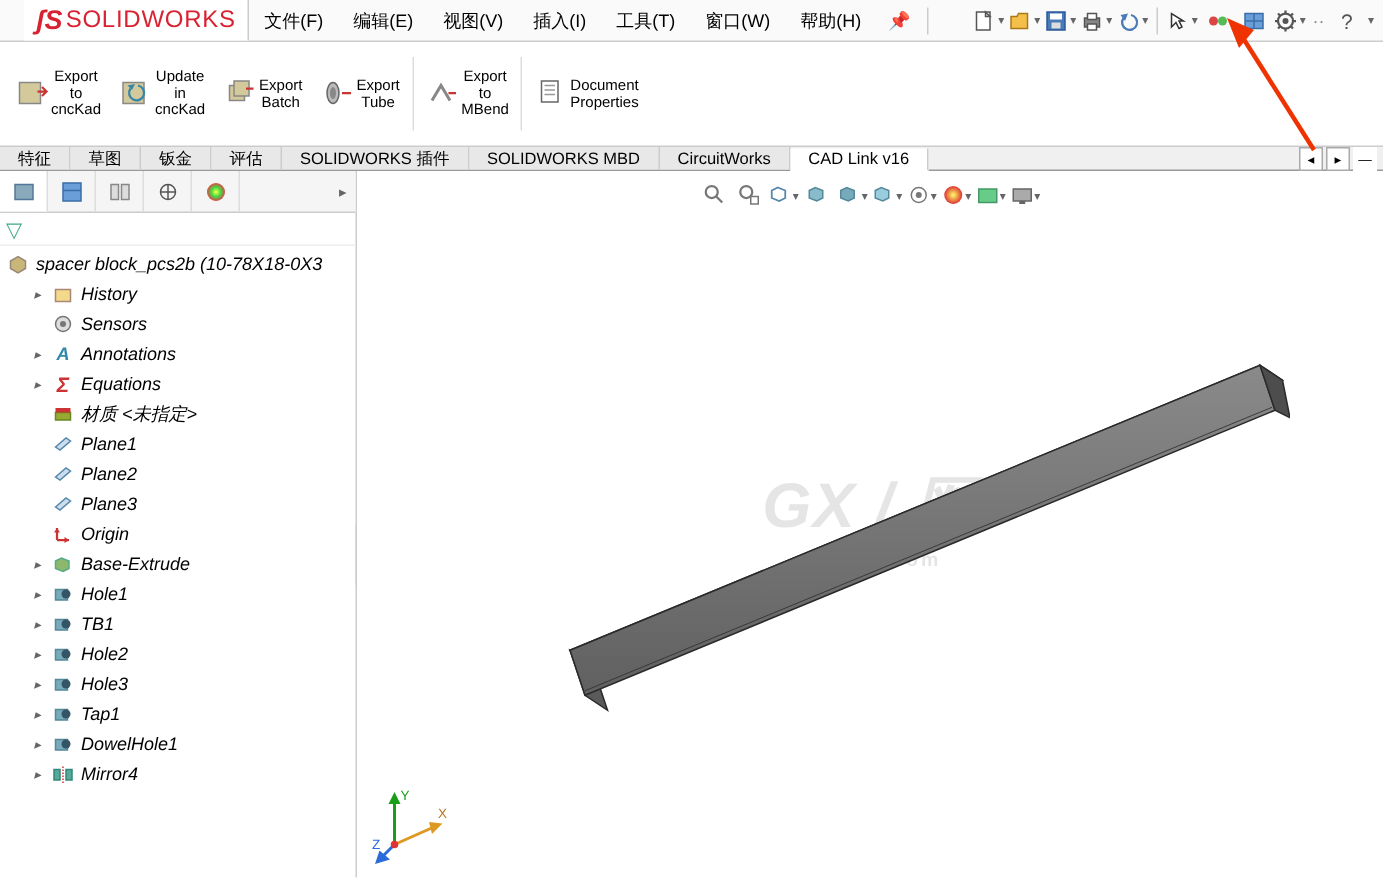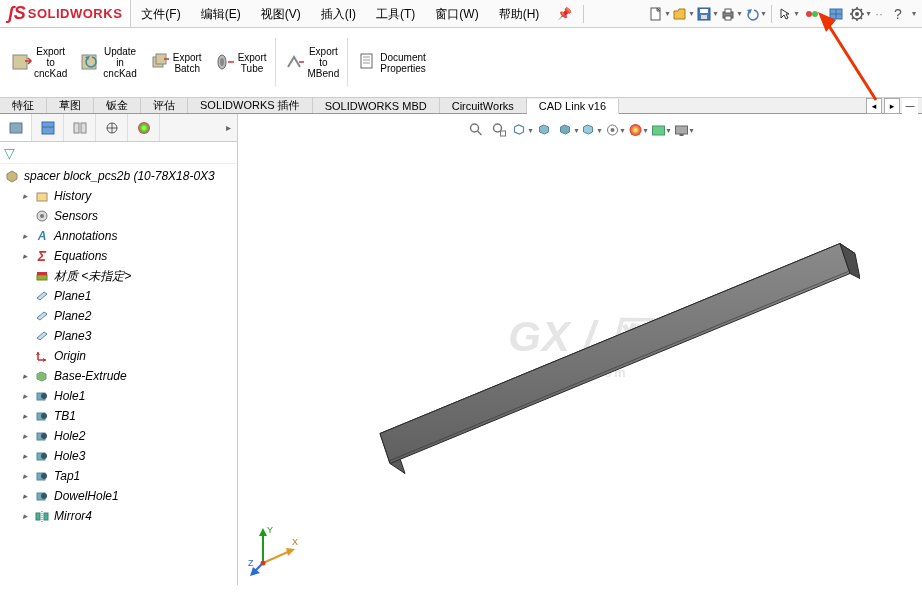--- a/index.html
+++ b/index.html
@@ -1,22 +1,22 @@
 <!DOCTYPE html>
 <html><head>
 <meta charset="utf-8">
 <style>
 * { box-sizing: border-box; margin: 0; padding: 0; font-family: "Microsoft YaHei", Arial, sans-serif; }
 body { width: 922px; height: 593px; background: #fff; overflow: hidden; position: relative; font-size: 12px; }
 
 
 .menubar { display: flex; align-items: center; height: 28px; border-bottom: 1px solid #ccc; background: #fafafa; }
-.logo { display: flex; align-items: center; padding: 0 8px; height: 100%; border-right: 1px solid #ccc; background: #fff; }
+.logo { display: flex; align-items: center; padding: 0 8px; height: 100%; border-right: 1px solid #ccc; background: #fff; margin-left: 16px; }
 .logo-s { color: #d92231; font-size: 18px; font-weight: bold; font-style: italic; margin-right: 2px; }
-.logo-text { color: #d92231; font-size: 13px; font-weight: bold; letter-spacing: 0.5px; }
+.logo-text { color: #d92231; font-size: 16px; font-weight: normal; letter-spacing: 0.5px; }
 .menu-items { display: flex; }
 .menu-item { padding: 0 10px; cursor: pointer; line-height: 28px; }
 .pin { color: #0066cc; padding: 0 8px; cursor: pointer; }
 .toolbar-right { display: flex; align-items: center; margin-left: auto; padding-right: 6px; gap: 2px; }
 .tb-btn { width: 22px; height: 22px; display: flex; align-items: center; justify-content: center; cursor: pointer; border-radius: 2px; }
 .tb-sep { width: 1px; height: 18px; background: #ccc; margin: 0 3px; }
 .dd { font-size: 8px; color: #666; margin-left: 1px; }
 
 
 .ribbon { display: flex; padding: 6px 4px; border-bottom: 1px solid #ccc; background: #fff; height: 70px; }

